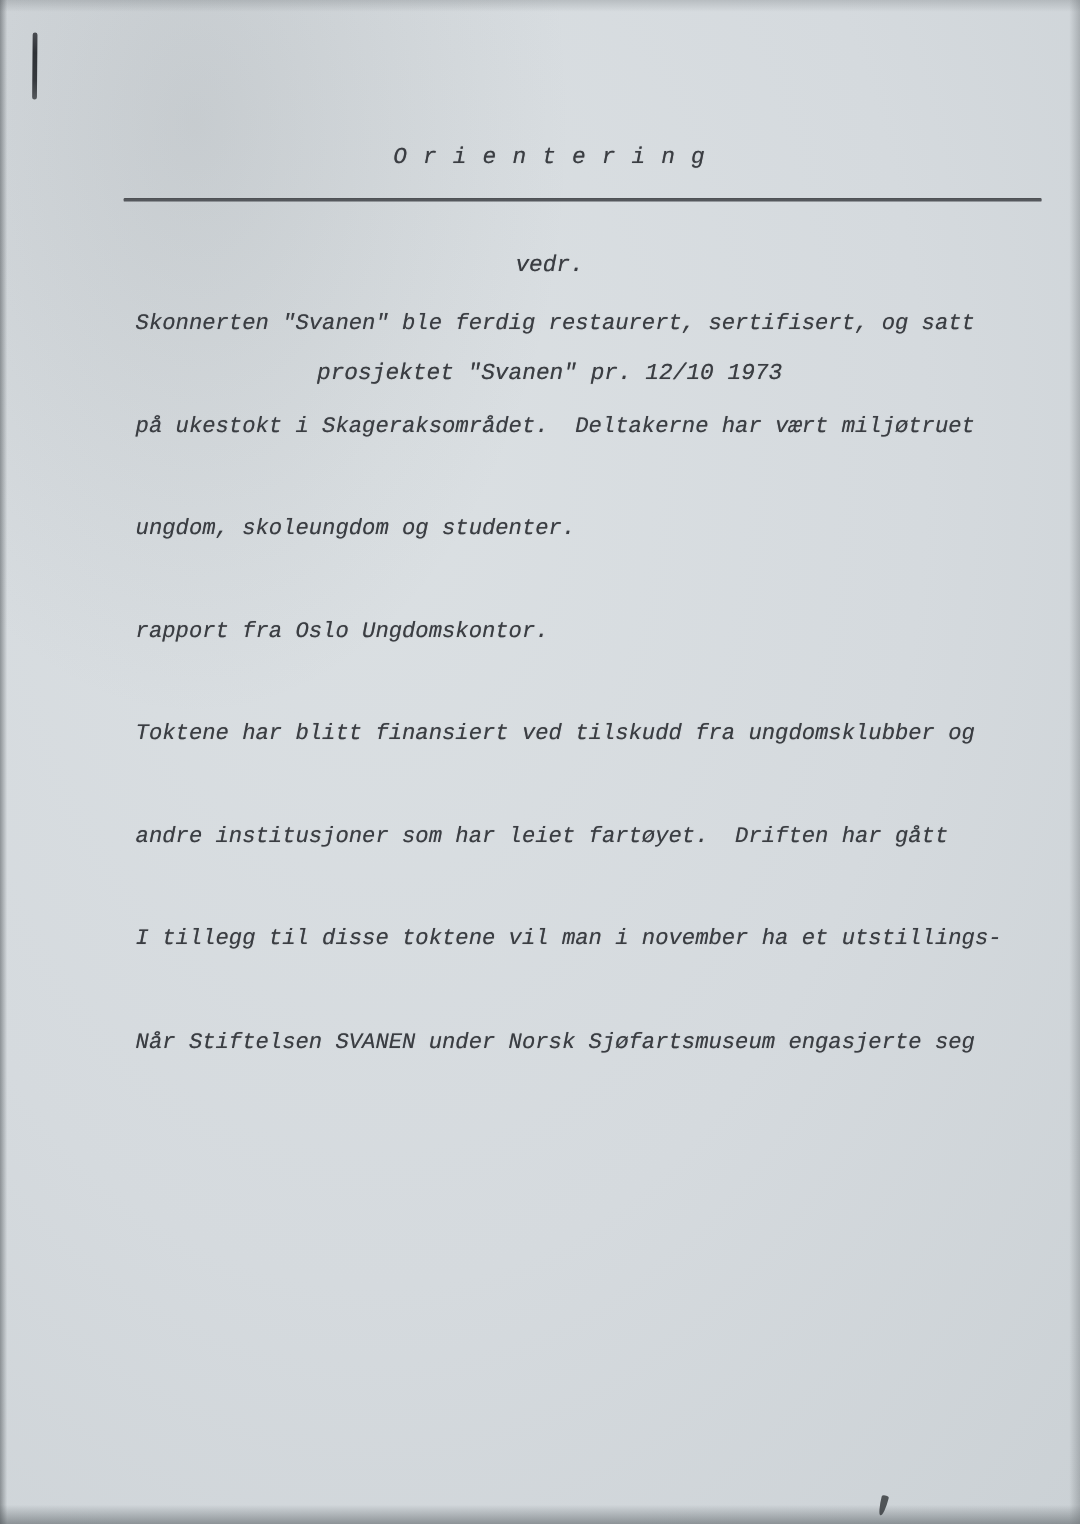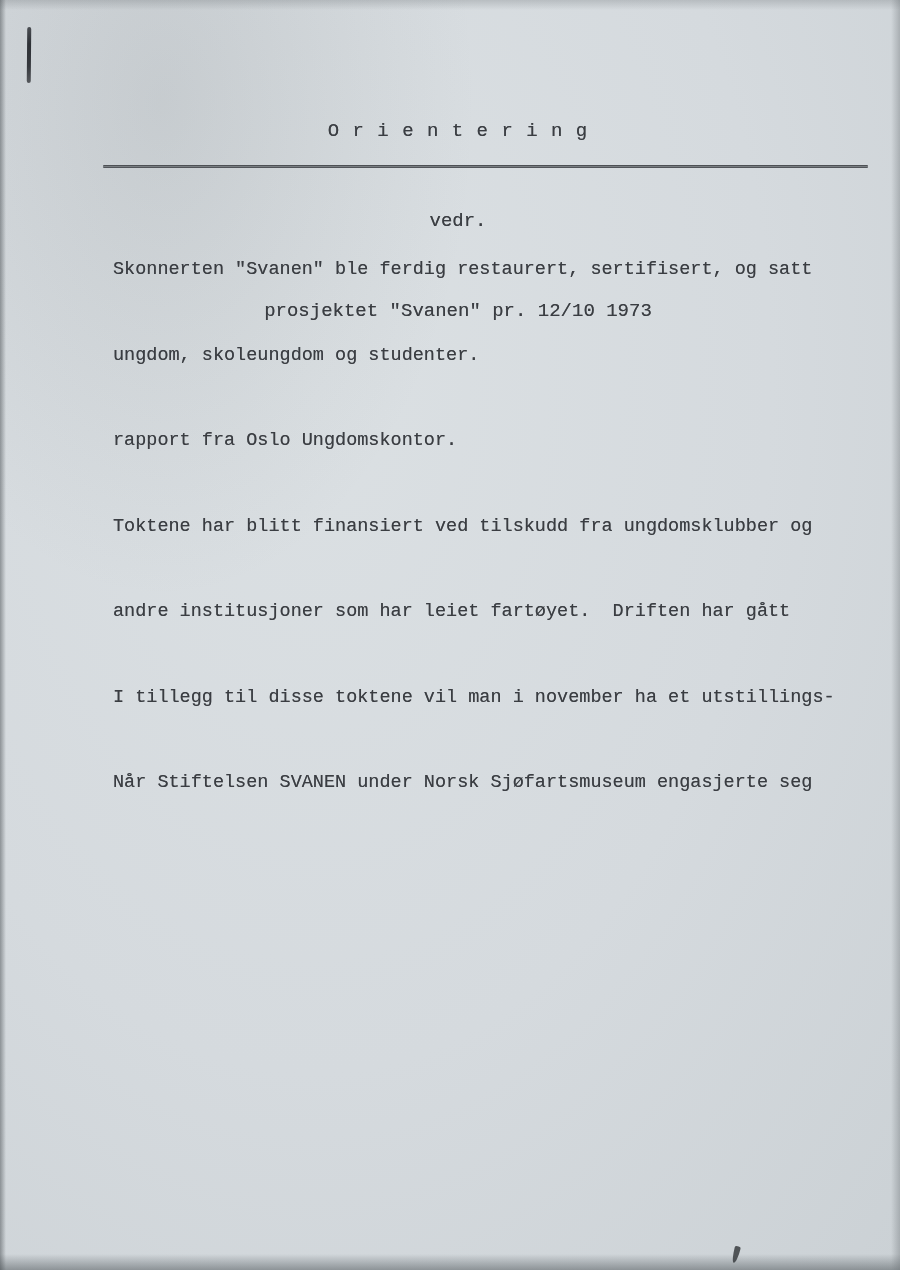--- a/index.html
+++ b/index.html
@@ -10,20 +10,21 @@
     overflow:hidden;
     font-family:"Liberation Mono","DejaVu Sans Mono",monospace;
     color:#3a3d42;
     background:
       linear-gradient(to right, rgba(70,76,80,0.50) 0px, rgba(70,76,80,0) 6px),
       linear-gradient(to left, rgba(110,116,120,0.40) 0px, rgba(110,116,120,0) 9px),
       linear-gradient(to bottom, rgba(105,111,115,0.28) 0px, rgba(105,111,115,0) 10px),
       linear-gradient(to top, rgba(85,92,96,0.55) 0px, rgba(85,92,96,0) 16px),
       radial-gradient(ellipse at 18% 8%, rgba(120,126,130,0.18) 0%, rgba(120,126,130,0) 30%),
       radial-gradient(ellipse at 35% 30%, #dbe0e3 0%, #d5dade 55%, #cbd1d5 100%);
+    font-style: italic;
   }
   .staple{
     position:absolute;left:27px;top:27px;width:4px;height:56px;
     background:linear-gradient(to bottom,#4a4d52,#2e3136 30%,#35383d 70%,#55585c);
     border-radius:2px;transform:rotate(0.5deg);
   }
   .corner-mark{
     position:absolute;left:733px;top:1246px;width:6px;height:17px;
     background:#3a3d41;border-radius:60% 40% 55% 45%/10% 10% 90% 90%;
     transform:rotate(14deg);opacity:0.85;
@@ -58,20 +59,21 @@
   <div class="header">
     <div class="title">O r i e n t e r i n g</div>
     <div>vedr.</div>
     <div>prosjektet "Svanen" pr. 12/10 1973</div>
   </div>
 
   <div class="divider"></div>
 
   <div class="content">
     <div>Skonnerten "Svanen" ble ferdig restaurert, sertifisert, og satt</div>
+    <div>på ukestokt i Skageraksområdet.  Deltakerne har vært miljøtruet</div>
     <div>ungdom, skoleungdom og studenter.</div>
     <div>rapport fra Oslo Ungdomskontor.</div>
     <div>Toktene har blitt finansiert ved tilskudd fra ungdomsklubber og</div>
     <div>andre institusjoner som har leiet fartøyet.  Driften har gått</div>
     <div>I tillegg til disse toktene vil man i november ha et utstillings-</div>
     <div>Når Stiftelsen SVANEN under Norsk Sjøfartsmuseum engasjerte seg</div>
     
     
     
     

